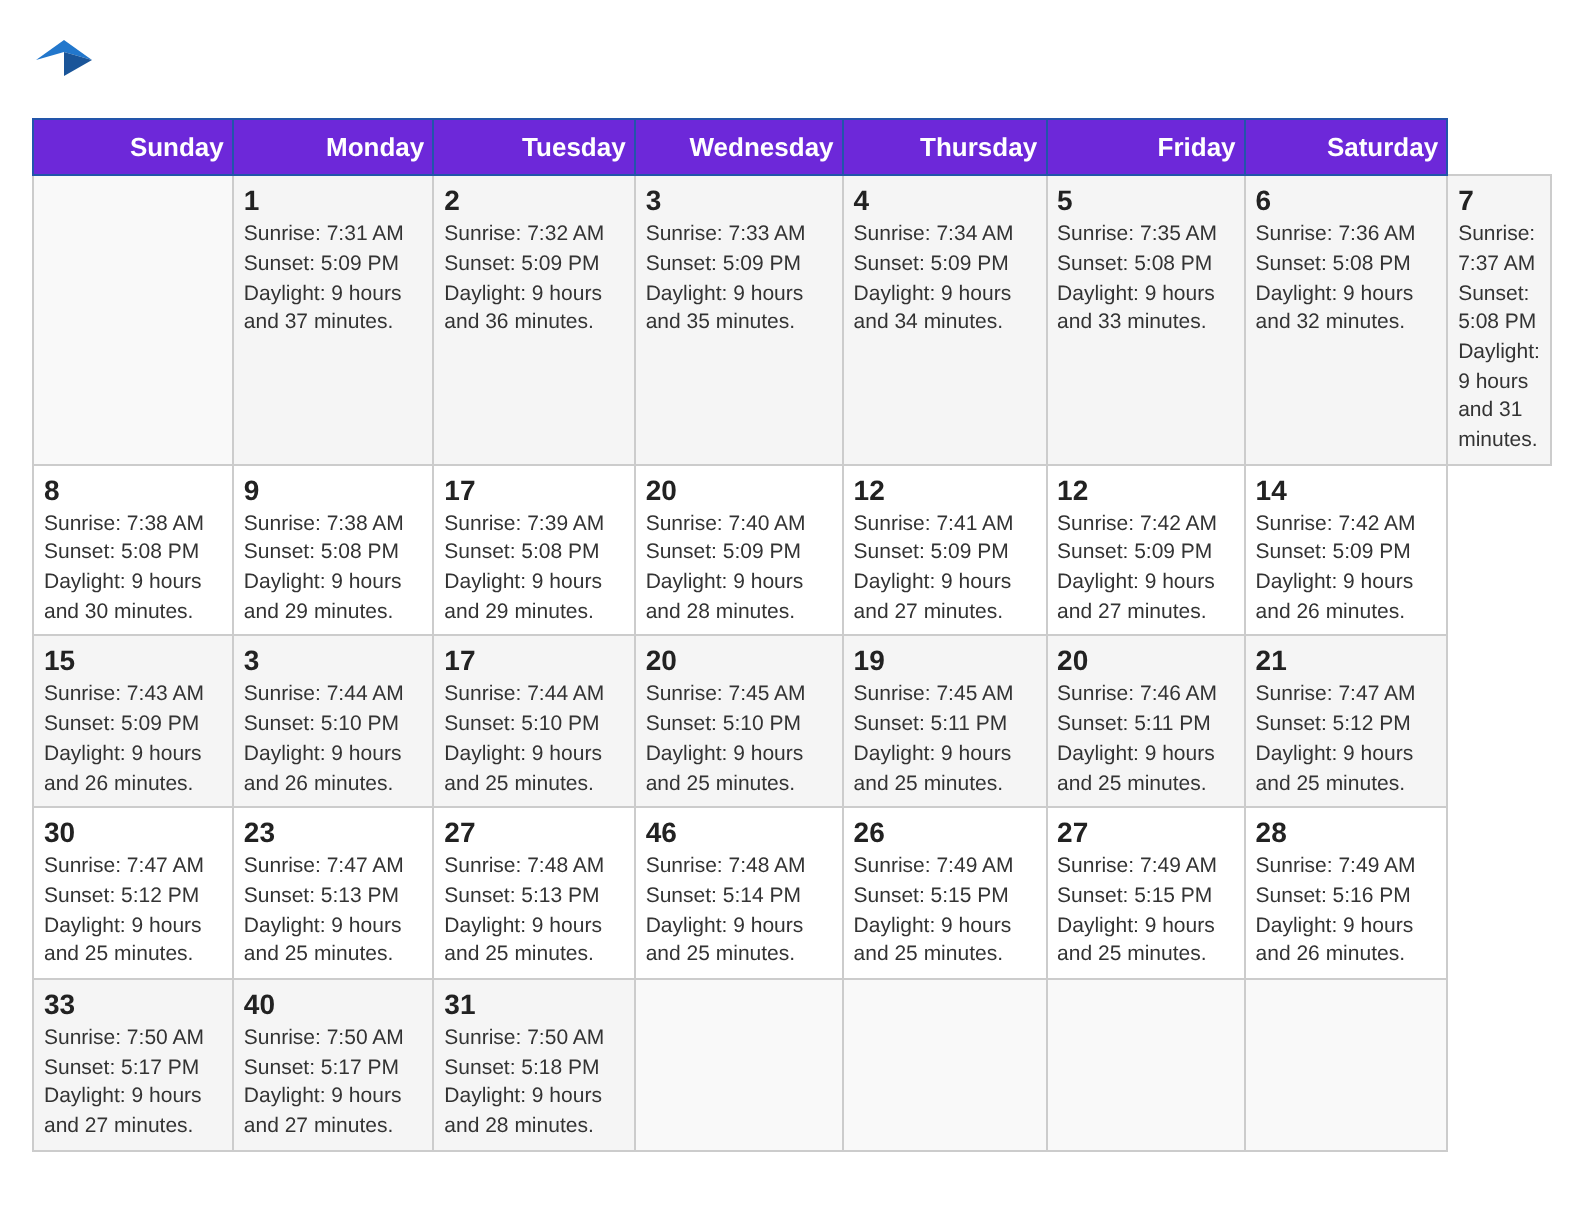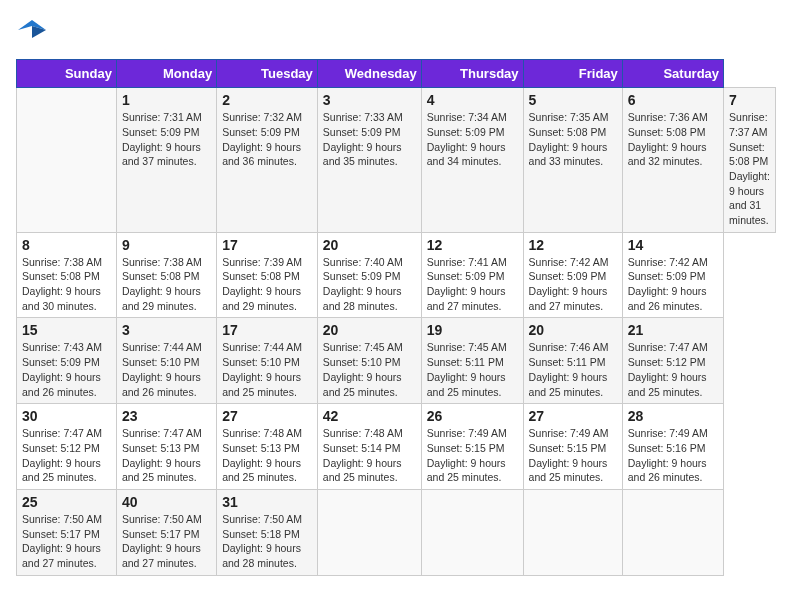--- a/index.html
+++ b/index.html
@@ -223,39 +223,39 @@
         </td>
         <td>
           <span class="day-number">23</span>
           <div class="day-info">Sunrise: 7:47 AM<br>Sunset: 5:13 PM<br>Daylight: 9 hours and 25 minutes.</div>
         </td>
         <td>
           <span class="day-number">27</span>
           <div class="day-info">Sunrise: 7:48 AM<br>Sunset: 5:13 PM<br>Daylight: 9 hours and 25 minutes.</div>
         </td>
         <td>
-          <span class="day-number">42</span>
+          <span class="day-number">46</span>
           <div class="day-info">Sunrise: 7:48 AM<br>Sunset: 5:14 PM<br>Daylight: 9 hours and 25 minutes.</div>
         </td>
         <td>
           <span class="day-number">26</span>
           <div class="day-info">Sunrise: 7:49 AM<br>Sunset: 5:15 PM<br>Daylight: 9 hours and 25 minutes.</div>
         </td>
         <td>
           <span class="day-number">27</span>
           <div class="day-info">Sunrise: 7:49 AM<br>Sunset: 5:15 PM<br>Daylight: 9 hours and 25 minutes.</div>
         </td>
         <td>
           <span class="day-number">28</span>
           <div class="day-info">Sunrise: 7:49 AM<br>Sunset: 5:16 PM<br>Daylight: 9 hours and 26 minutes.</div>
         </td>
       </tr>
       <tr>
         <td>
-          <span class="day-number">25</span>
+          <span class="day-number">33</span>
           <div class="day-info">Sunrise: 7:50 AM<br>Sunset: 5:17 PM<br>Daylight: 9 hours and 27 minutes.</div>
         </td>
         <td>
           <span class="day-number">40</span>
           <div class="day-info">Sunrise: 7:50 AM<br>Sunset: 5:17 PM<br>Daylight: 9 hours and 27 minutes.</div>
         </td>
         <td>
           <span class="day-number">31</span>
           <div class="day-info">Sunrise: 7:50 AM<br>Sunset: 5:18 PM<br>Daylight: 9 hours and 28 minutes.</div>
         </td>

